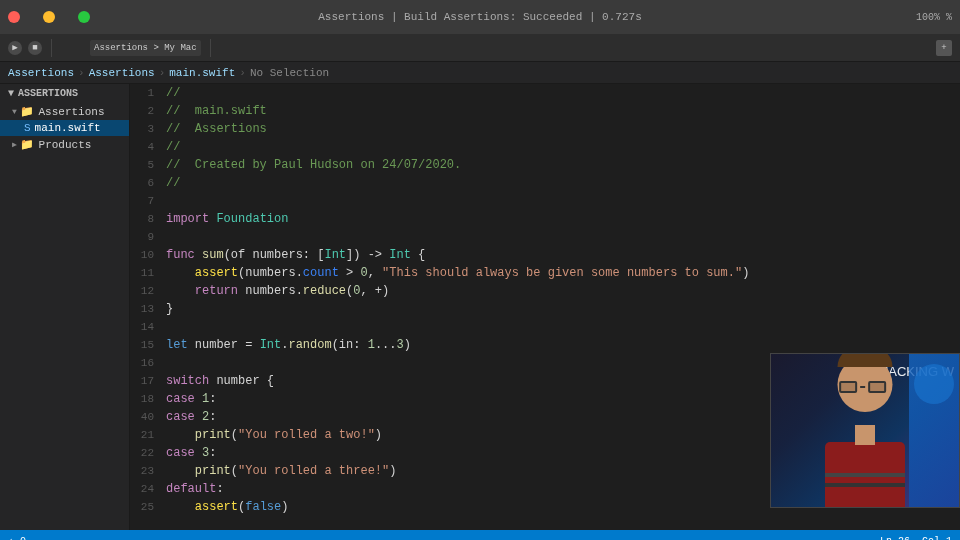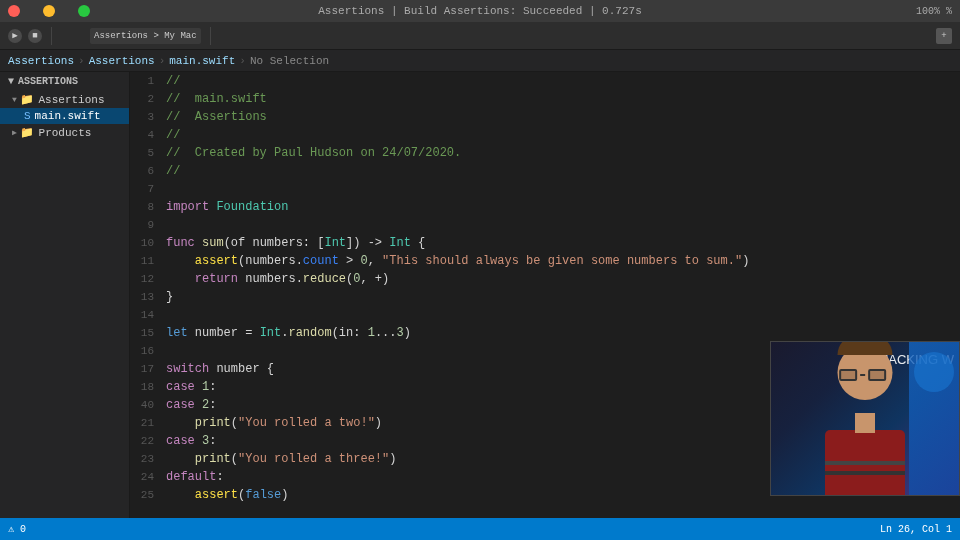--- a/index.html
+++ b/index.html
@@ -12,21 +12,21 @@
       color: #d4d4d4;
     }
 
     
     #titlebar {
       width: 100%;
       height: 22px;
       background: #3a3a3a;
       display: flex;
       align-items: center;
-      padding: 5px 8px;
+      padding: 17px 8px;
       gap: 23px;
       position: relative;
     }
     .traffic-light {
       width: 12px; height: 12px; border-radius: 50%; display: inline-block;
     }
     .tl-close { background: #ff5f57; }
     .tl-min { background: #febc2e; }
     .tl-max { background: #28c840; }
     #titlebar-center {

